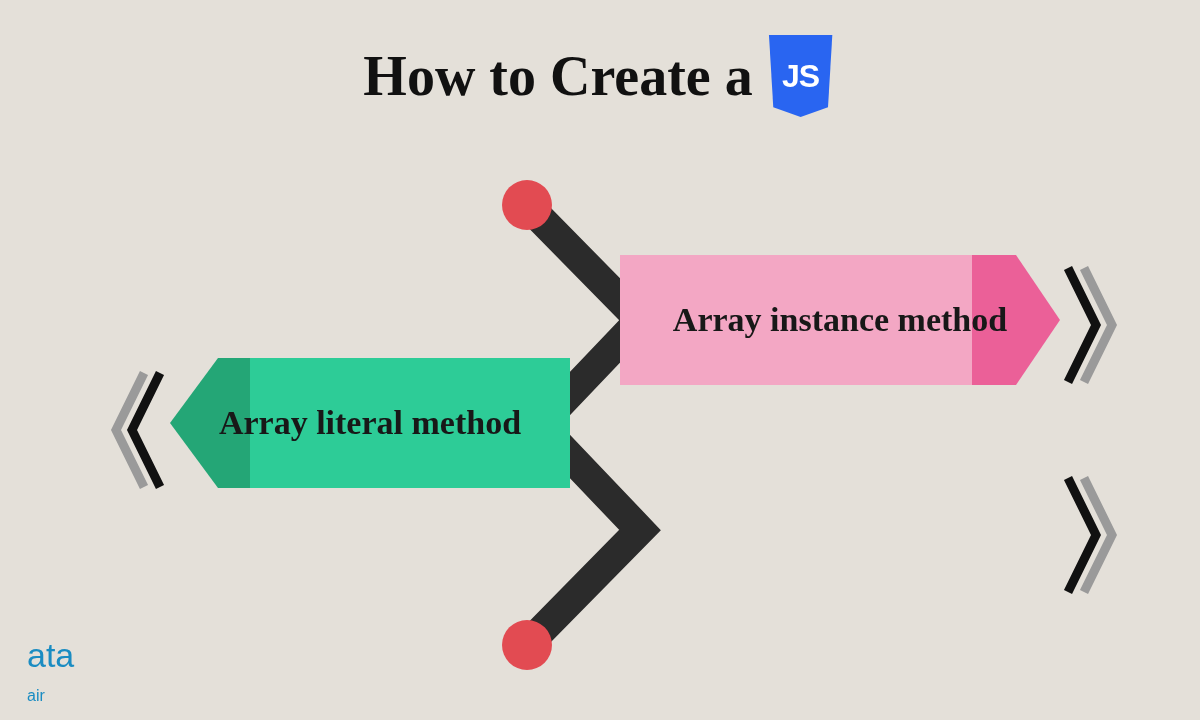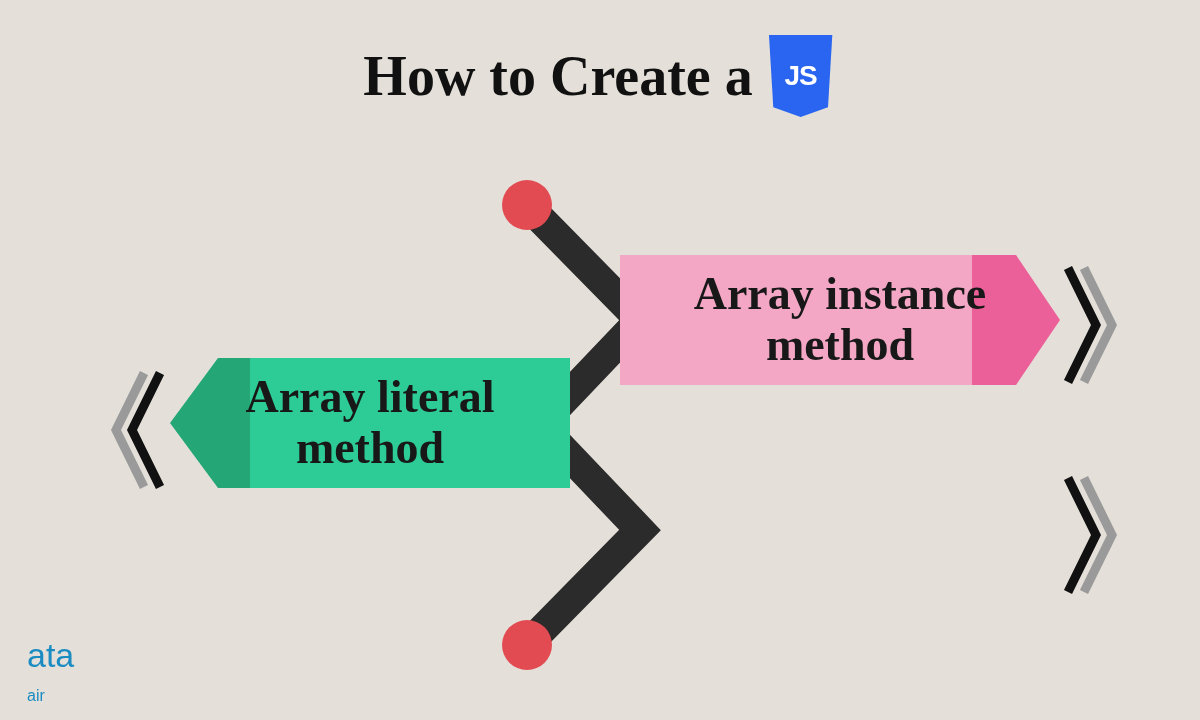--- a/index.html
+++ b/index.html
@@ -33,39 +33,39 @@
   .js-shield {
     width: 72px;
     height: 82px;
     background: #2965f1;
     clip-path: polygon(6% 0, 94% 0, 88% 88%, 50% 100%, 12% 88%);
     display: flex;
     align-items: center;
     justify-content: center;
     color: #fff;
     font-family: Arial, sans-serif;
-    font-size: 28px;
+    font-size: 32px;
     font-weight: bold;
     letter-spacing: -1px;
   }
   .diagram {
     position: absolute;
     top: 190px;
     left: 0;
     width: 1200px;
     height: 520px;
   }
   
   .arrow {
     position: absolute;
     height: 130px;
     display: flex;
     align-items: center;
     justify-content: center;
-    font-size: 46px;
+    font-size: 34px;
     font-weight: 600;
     color: #181818;
     text-align: center;
     line-height: 1.1;
   }
   .arrow span { padding: 0 30px; }
 
   
   .arrow-left {
     width: 400px;

